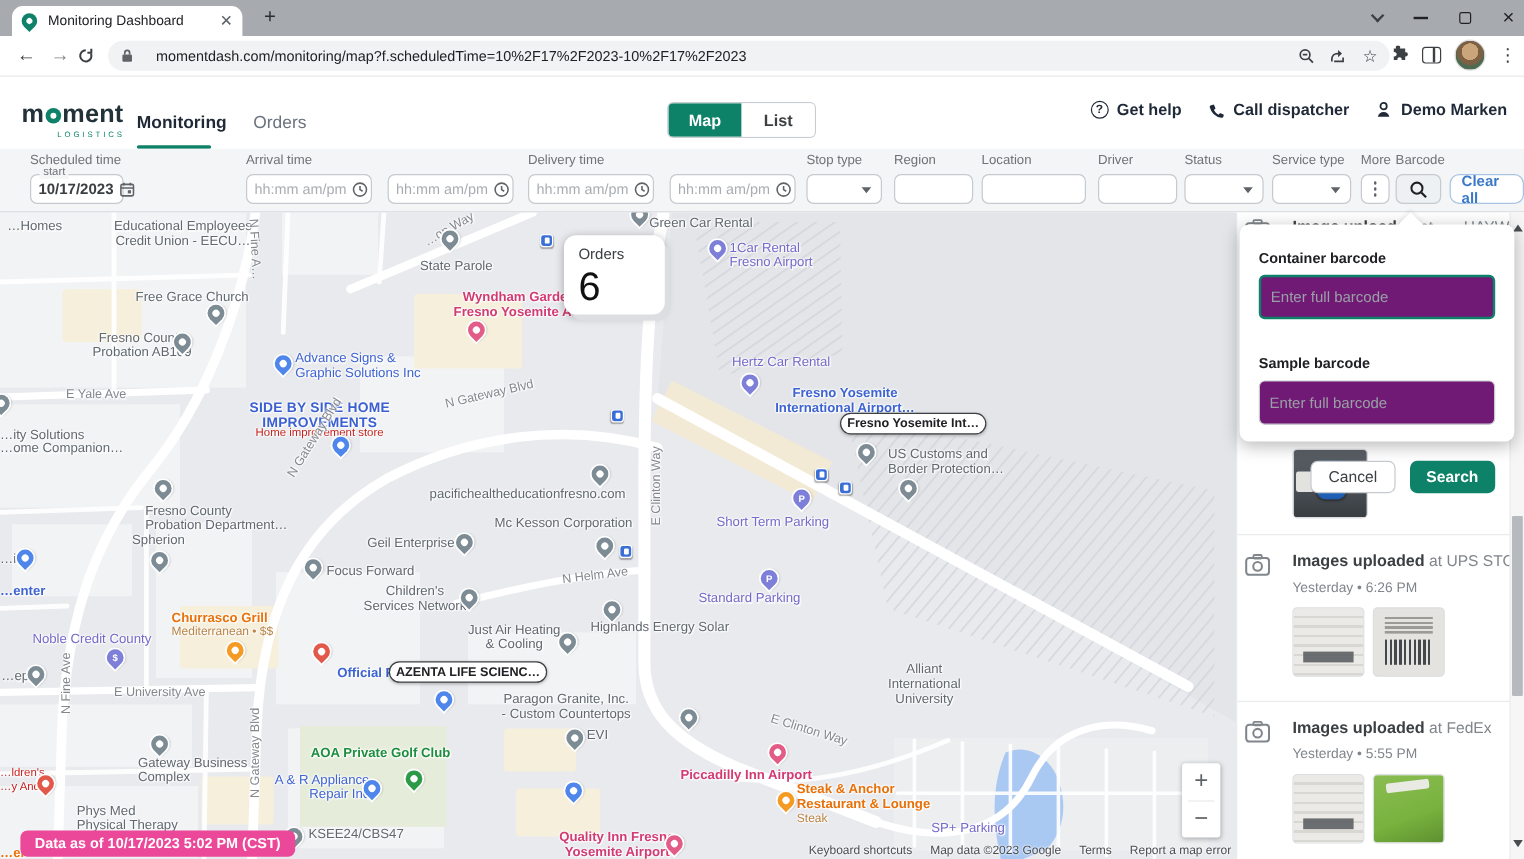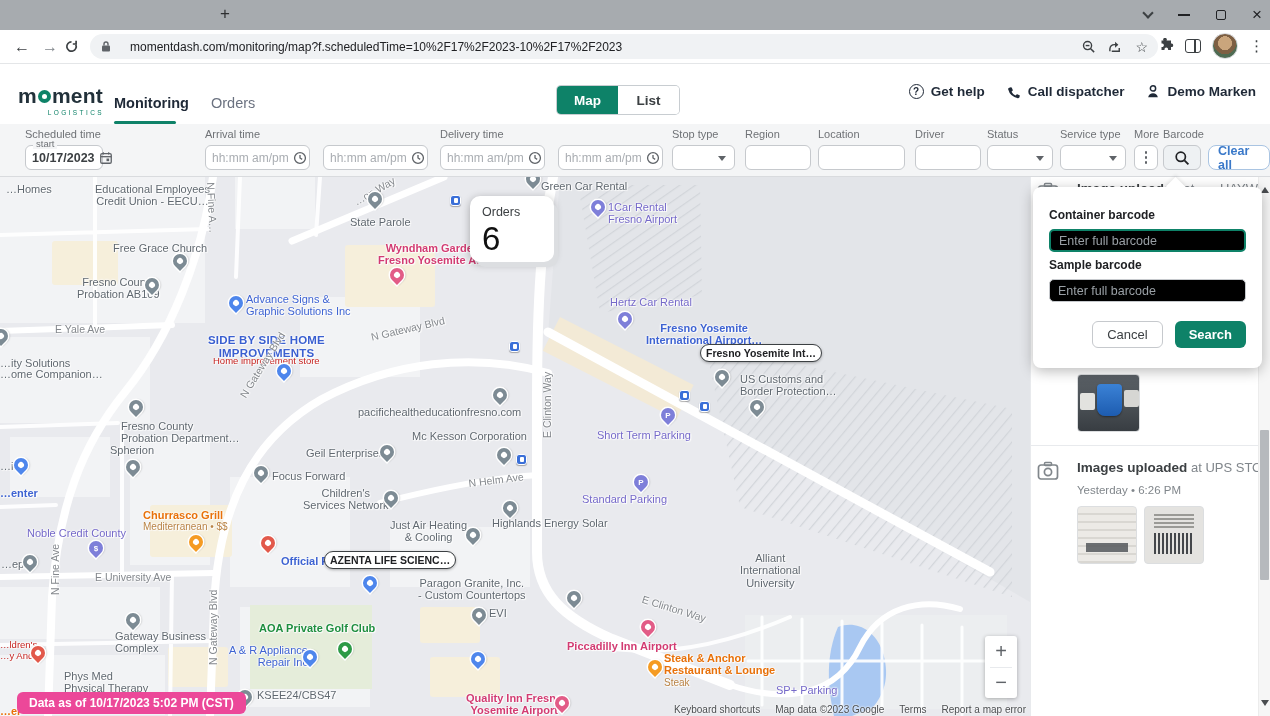--- a/index.html
+++ b/index.html
@@ -134,31 +134,36 @@
   #feed-scrollbar { position:absolute; right:0; top:0; width:12px; height:539px; background:#f6f6f6; border-left:1px solid #ececec; z-index:5; }
   .sb-arr { position:absolute; left:2px; width:0; height:0; border:4px solid transparent; }
   .sb-arr.up { top:6px; border-bottom:6px solid #4a4d50; }
   .sb-arr.down { bottom:6px; border-top:6px solid #4a4d50; }
   #sb-thumb { position:absolute; left:1px; top:253px; width:9px; height:150px; background:#b6b9bd; border-radius:1px; }
 
   
   #barcode-popup { position:absolute; left:1033px; top:187px; width:229px; height:181px; background:#fff; border-radius:8px; box-shadow:0 3px 14px rgba(0,0,0,.28); z-index:30; padding:21px 16px 0; }
   #popup-caret { position:absolute; left:135px; top:-7px; width:15px; height:15px; background:#fff; transform:rotate(45deg); box-shadow:-2px -2px 3px rgba(0,0,0,.06); }
   .bp-label { font-size:12px; font-weight:bold; color:#202124; margin-bottom:7px; }
-  .bp-input { height:23px; border:1px solid #c6c9cd; border-radius:5px; display:flex; align-items:center; padding:0 8px; font-size:12.5px; color:#9aa0a6; margin-bottom:6px; background:#000000; }
+  .bp-input { height:37px; border:1px solid #c6c9cd; border-radius:5px; display:flex; align-items:center; padding:0 8px; font-size:12.5px; color:#9aa0a6; margin-bottom:30px; background:#701a75; }
   .bp-input.focused { border:2px solid #0e8268; }
   .bp-btns { display:flex; justify-content:flex-end; gap:12px; margin-top:19px; }
   .bp-btn { height:27px; border-radius:6px; display:flex; align-items:center; padding:0 14px; font-size:13px; }
   .bp-btn.cancel { border:1px solid #c6c9cd; color:#3c4043; background:#fff; }
   .bp-btn.search { background:#0e8268; color:#fff; font-weight:bold; }
 </style>
 </head>
 <body>
 
 <div id="tab-strip" data-interactable="false">
+  <div class="tab" data-interactable="true">
+    <span class="favicon" data-interactable="false"></span>
+    <span class="tab-title" data-interactable="false">Monitoring Dashboard</span>
+    <span class="tab-close" data-interactable="true">✕</span>
+  </div>
   <div class="newtab" data-interactable="true">+</div>
   <div class="win-controls">
     <span class="wc-chev" data-interactable="true"></span>
     <span class="wc-min" data-interactable="true"></span>
     <span class="wc-max" data-interactable="true"></span>
     <span class="wc-close" data-interactable="true">×</span>
   </div>
 </div>
 
 <div id="toolbar" data-interactable="false">
@@ -597,20 +602,37 @@
     <div class="feed-body">
       <div class="feed-title" data-interactable="false"><b class="ft-bold">Images uploaded</b> <span class="ft-at">at</span> <span class="ft-loc">UPS STORE</span></div>
       <div class="feed-time" data-interactable="false">Yesterday • 6:26 PM</div>
       <div class="feed-thumbs">
             <div class="th doc" data-interactable="true"></div>
             <div class="th doc2" data-interactable="true"></div>
           </div>
     </div>
   </div>
 
+  <div class="feed-item" data-interactable="false">
+    <div class="feed-cam" data-interactable="false">
+      <svg width="22" height="20" viewBox="0 0 22 20">
+            <rect x="1.5" y="4" width="19" height="14" rx="2.5" fill="none" stroke="#80868b" stroke-width="1.7"></rect>
+            <rect x="7.5" y="1.5" width="7" height="3" rx="1" fill="none" stroke="#80868b" stroke-width="1.5"></rect>
+            <circle cx="11" cy="11" r="3.6" fill="none" stroke="#80868b" stroke-width="1.7"></circle>
+          </svg>
+    </div>
+    <div class="feed-body">
+      <div class="feed-title" data-interactable="false"><b class="ft-bold">Images uploaded</b> <span class="ft-at">at</span> <span class="ft-loc">FedEx</span></div>
+      <div class="feed-time" data-interactable="false">Yesterday • 5:55 PM</div>
+      <div class="feed-thumbs">
+            <div class="th doc" data-interactable="true"></div>
+            <div class="th green" data-interactable="true"></div>
+          </div>
+    </div>
+  </div>
 </div>
   <div id="feed-scrollbar" data-interactable="true">
     <span class="sb-arr up" data-interactable="true"></span>
     <span class="sb-arr down" data-interactable="true"></span>
     <div id="sb-thumb" data-interactable="true"></div>
   </div>
 </div>
 
 <div id="barcode-popup" data-interactable="false">
   <div id="popup-caret" data-interactable="false"></div>

